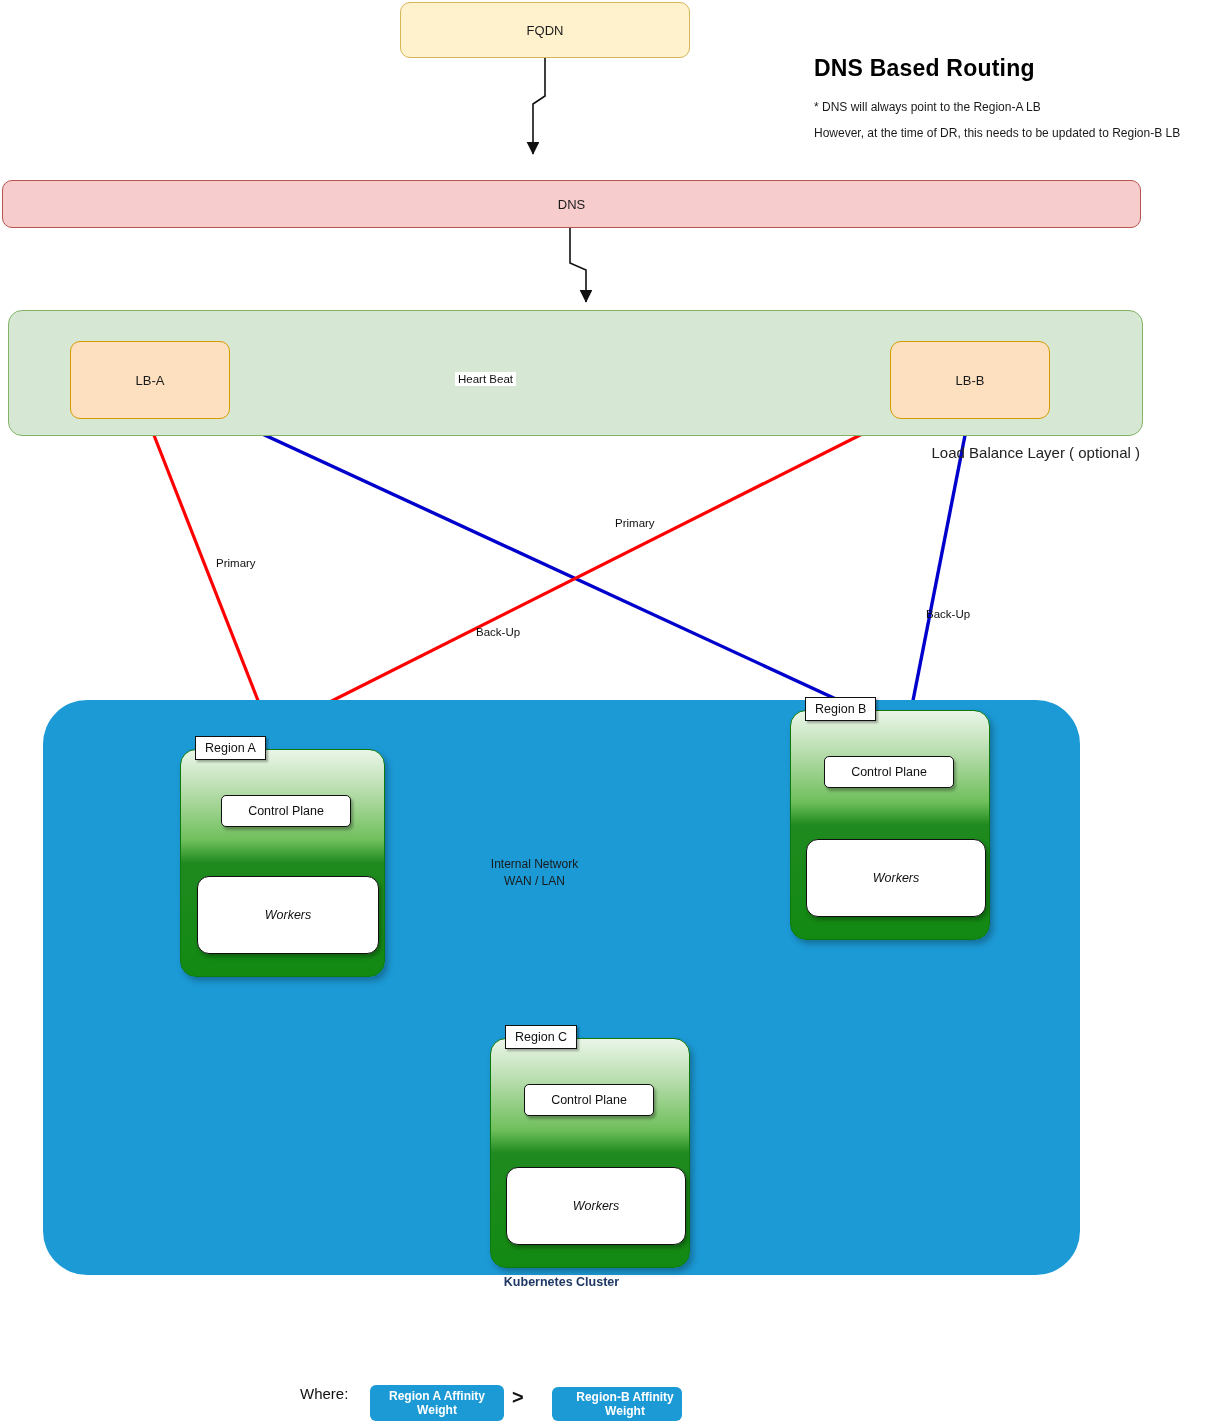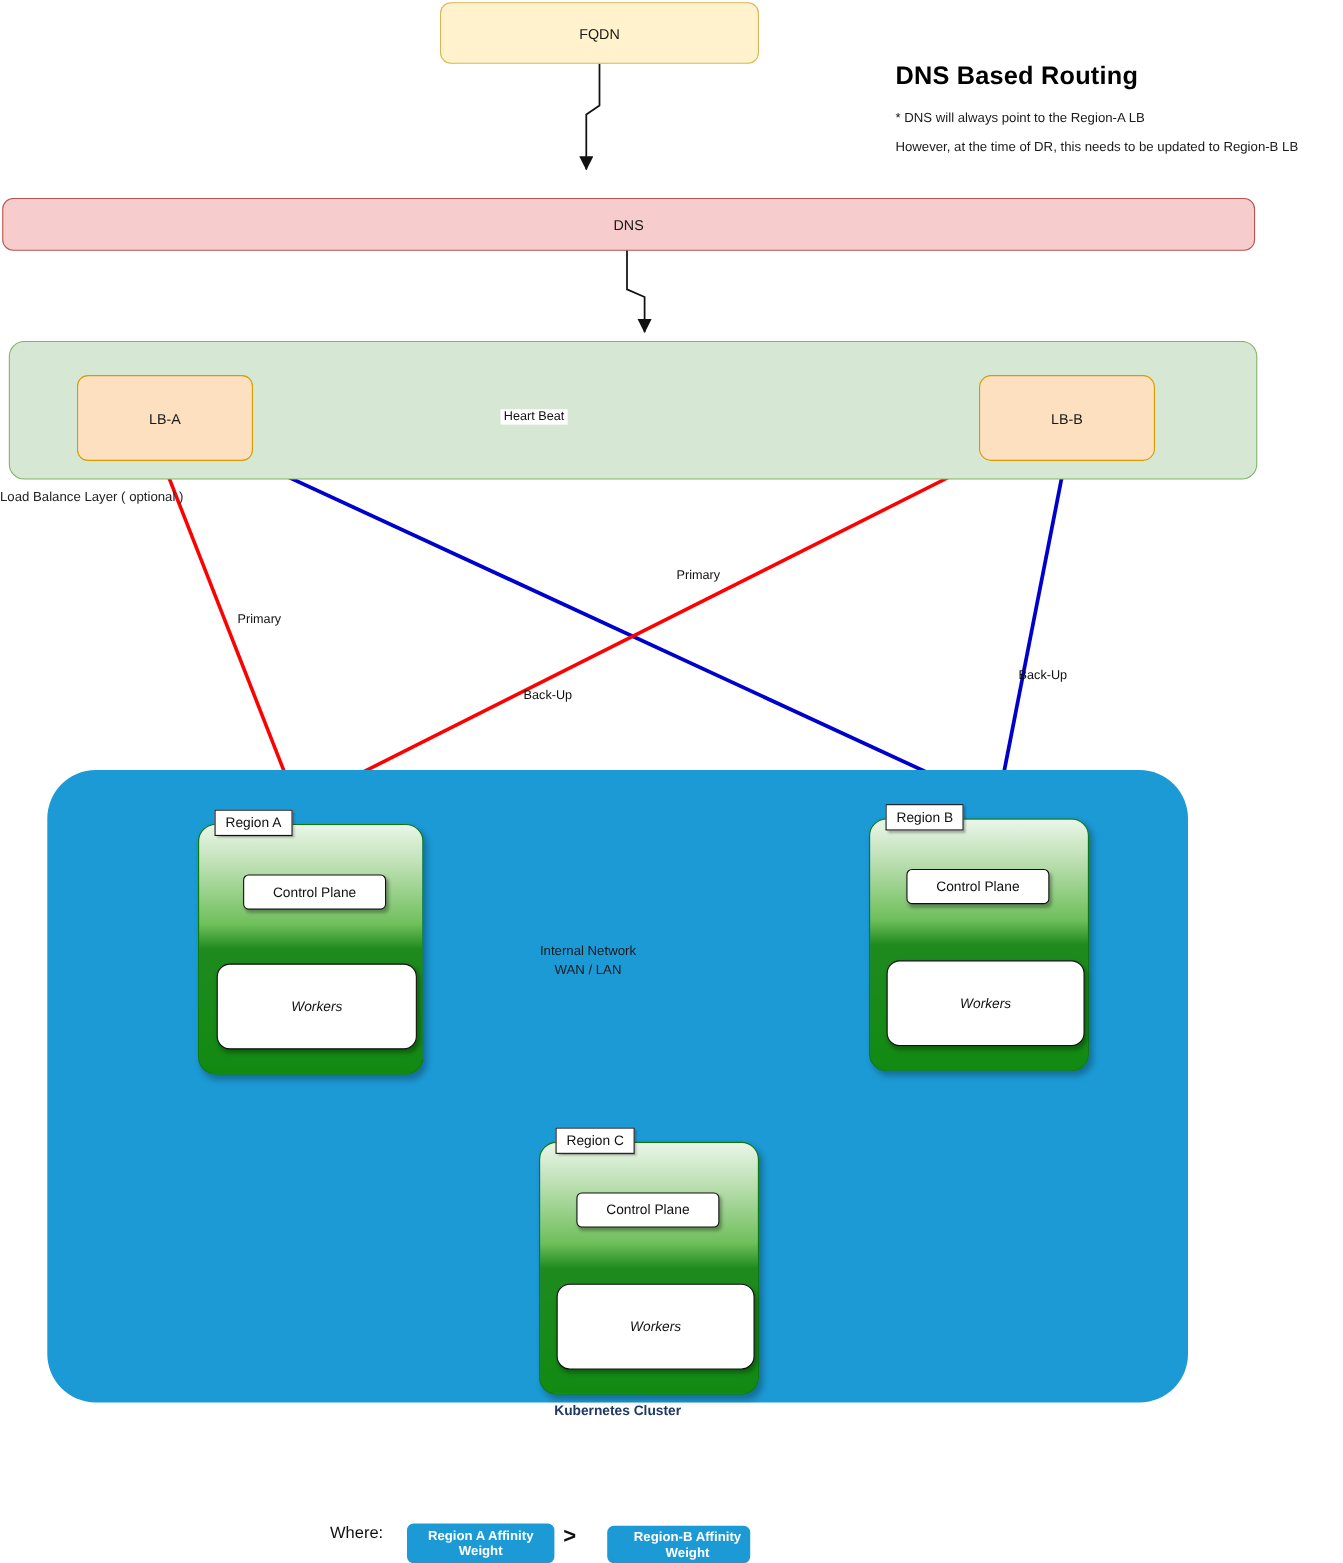--- a/index.html
+++ b/index.html
@@ -7,34 +7,34 @@
   #stage{position:relative;width:1221px;height:1421px;overflow:hidden;background:#fff;}
   .abs{position:absolute;}
   
   .node{box-sizing:border-box;display:flex;align-items:center;justify-content:center;text-align:center;}
   .fqdn{left:400px;top:2px;width:290px;height:56px;background:#FFF2CC;border:1.5px solid #D6B656;border-radius:10px;font-size:13px;color:#1a1a1a;}
   .dns{left:2px;top:160px;width:1139px;height:48px;background:#F7CCCC;border:1.5px solid #B85450;border-radius:10px;font-size:13px;color:#1a1a1a;margin-top:20px;}
   .lblayer{left:8px;top:310px;width:1133px;height:124px;background:#D6E8D3;border:1.2px solid #82B366;border-radius:14px;}
   .lbbox{width:160px;height:78px;background:#FCE0C0;border:1.5px solid #D79B00;border-radius:10px;font-size:13px;color:#1a1a1a;}
   .lba{left:70px;top:341px;}
   .lbb{left:890px;top:341px;border-radius:11px;}
-  .lb-layer-label{left:0px;top:444px;width:1140px;text-align:left;font-size:12px;color:#222;}
+  .lb-layer-label{left:0px;top:444px;width:1140px;text-align:right;font-size:15px;color:#222;}
   
   .title{left:814px;top:55px;font-size:23px;font-weight:bold;color:#000;letter-spacing:.2px;}
   .note{left:814px;font-size:12px;color:#1a1a1a;white-space:nowrap;}
   .note1{top:100px;}
   .note2{top:126px;}
   
   .k8s{left:43px;top:700px;width:1037px;height:575px;background:#1C9AD6;border-radius:44px;}
   .k8s-label{left:43px;top:1275px;width:1037px;text-align:center;font-size:12.5px;color:#1F3864;font-weight:600;}
   .region{border-radius:16px;box-sizing:border-box;
           background:linear-gradient(180deg,#EAF6E8 0%,#BEE0B4 16%,#6FBF5B 40%,#1F8A1F 50%,#128A12 100%);
           border:1px solid #0E7A0E;box-shadow:3px 4px 6px rgba(0,0,0,.28);}
   .rgnA{left:180px;top:749px;width:205px;height:228px;}
-  .rgnB{left:790px;top:744px;width:200px;height:230px;}
+  .rgnB{left:790px;top:710px;width:200px;height:230px;}
   .rgnC{left:490px;top:1038px;width:200px;height:230px;}
   .rtab{position:absolute;left:14px;top:-14px;background:#fff;border:1.3px solid #111;padding:4px 9px;
         font-size:12.5px;color:#111;box-shadow:2px 2px 2px rgba(0,0,0,.3);white-space:nowrap;}
   .cplane{position:absolute;background:#fff;border:1.3px solid #111;border-radius:5px;height:30px;
           display:flex;align-items:center;justify-content:center;font-size:12.5px;color:#111;
           box-shadow:2px 3px 3px rgba(0,0,0,.3);}
   .workers{position:absolute;background:#fff;border:1.3px solid #111;border-radius:12px;height:76px;
            display:flex;align-items:center;justify-content:center;font-size:12.5px;color:#111;
            box-shadow:2px 3px 4px rgba(0,0,0,.3);font-style:italic;}
   

